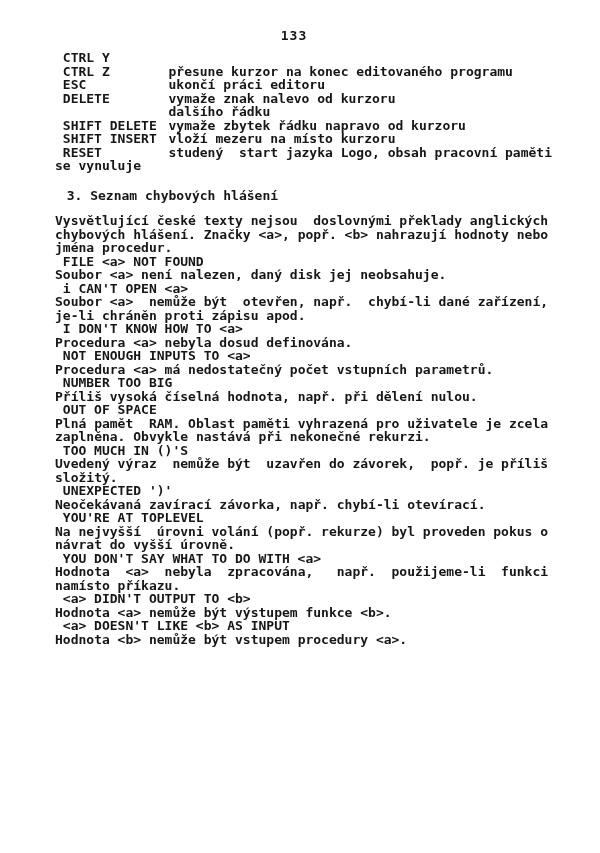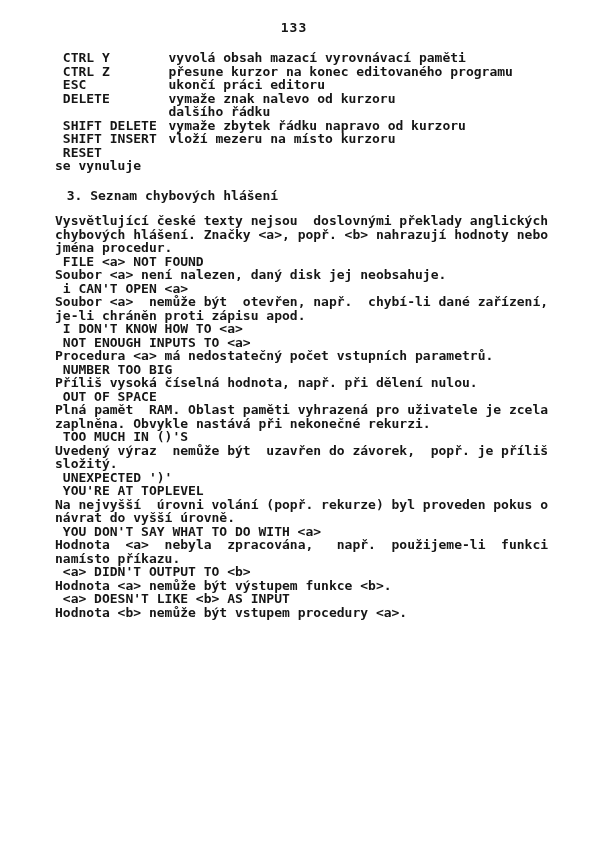--- a/index.html
+++ b/index.html
@@ -13,21 +13,21 @@
     position: relative;
     overflow: hidden;
     font-family: "DejaVu Sans Mono", "Liberation Mono", monospace;
     font-weight: 700;
     font-size: 13px;
     color: #161616;
     -webkit-font-smoothing: none;
   }
   .page-number {
     position: absolute;
-    top: 20px;
+    top: 28px;
     left: 0;
     width: 588px;
     text-align: center;
     letter-spacing: 1px;
   }
   .content {
     position: absolute;
     left: 55px;
     top: 51px;
     right: 10px;
@@ -55,42 +55,42 @@
 </style>
 </head>
 <body>
 
 <div class="page-number">133</div>
 
 <div class="content">
 
   <div>
     <div class="row">
-      <span class="key-cell">CTRL Y</span><span class="desc-cell">vyvolá obsah mazací vyrovnávací paměti</span>
+      <span class="key-cell">CTRL Y</span>
     </div>
     <div class="row">
       <span class="key-cell">CTRL Z</span><span class="desc-cell">přesune kurzor na konec editovaného programu</span>
     </div>
     <div class="row">
       <span class="key-cell">ESC</span><span class="desc-cell">ukončí práci editoru</span>
     </div>
     <div class="row">
       <span class="key-cell">DELETE</span><span class="desc-cell">vymaže znak nalevo od kurzoru</span>
     </div>
     <div class="row">
       <span class="key-cell"></span><span class="desc-cell">dalšího řádku</span>
     </div>
     <div class="row">
       <span class="key-cell">SHIFT DELETE</span><span class="desc-cell">vymaže zbytek řádku napravo od kurzoru</span>
     </div>
     <div class="row">
       <span class="key-cell">SHIFT INSERT</span><span class="desc-cell">vloží mezeru na místo kurzoru</span>
     </div>
     <div class="row">
-      <span class="key-cell">RESET</span>
+      <span class="key-cell">RESET</span><span class="desc-cell">studený  start jazyka Logo, obsah pracovní paměti</span>
     </div>
     <div class="line">se vynuluje</div>
   </div>
 
   <div class="heading">3. Seznam chybových hlášení</div>
 
   <div class="intro">Vysvětlující české texty nejsou  doslovnými překlady anglických
 chybových hlášení. Značky &lt;a&gt;, popř. &lt;b&gt; nahrazují hodnoty nebo
 jména procedur.</div>
 
@@ -98,20 +98,21 @@
     <div class="err-code">FILE &lt;a&gt; NOT FOUND</div>
     <div class="err-text">Soubor &lt;a&gt; není nalezen, daný disk jej neobsahuje.</div>
   </div>
   <div class="err-block">
     <div class="err-code">i CAN'T OPEN &lt;a&gt;</div>
     <div class="err-text">Soubor &lt;a&gt;  nemůže být  otevřen, např.  chybí-li dané zařízení,
 je-li chráněn proti zápisu apod.</div>
   </div>
   <div class="err-block">
     <div class="err-code">I DON'T KNOW HOW TO &lt;a&gt;</div>
+    <div class="err-text">Procedura &lt;a&gt; nebyla dosud definována.</div>
   </div>
   <div class="err-block">
     <div class="err-code">NOT ENOUGH INPUTS TO &lt;a&gt;</div>
     <div class="err-text">Procedura &lt;a&gt; má nedostatečný počet vstupních parametrů.</div>
   </div>
   <div class="err-block">
     <div class="err-code">NUMBER TOO BIG</div>
     <div class="err-text">Příliš vysoká číselná hodnota, např. při dělení nulou.</div>
   </div>
   <div class="err-block">
@@ -119,20 +120,21 @@
     <div class="err-text">Plná pamět  RAM. Oblast paměti vyhrazená pro uživatele je zcela
 zaplněna. Obvykle nastává při nekonečné rekurzi.</div>
   </div>
   <div class="err-block">
     <div class="err-code">TOO MUCH IN ()'S</div>
     <div class="err-text">Uvedený výraz  nemůže být  uzavřen do závorek,  popř. je příliš
 složitý.</div>
   </div>
   <div class="err-block">
     <div class="err-code">UNEXPECTED ')'</div>
+    <div class="err-text">Neočekávaná zavírací závorka, např. chybí-li otevírací.</div>
   </div>
   <div class="err-block">
     <div class="err-code">YOU'RE AT TOPLEVEL</div>
     <div class="err-text">Na nejvyšší  úrovni volání (popř. rekurze) byl proveden pokus o
 návrat do vyšší úrovně.</div>
   </div>
   <div class="err-block">
     <div class="err-code">YOU DON'T SAY WHAT TO DO WITH &lt;a&gt;</div>
     <div class="err-text">Hodnota  &lt;a&gt;  nebyla  zpracována,   např.  použijeme-li  funkci
 namísto příkazu.</div>

